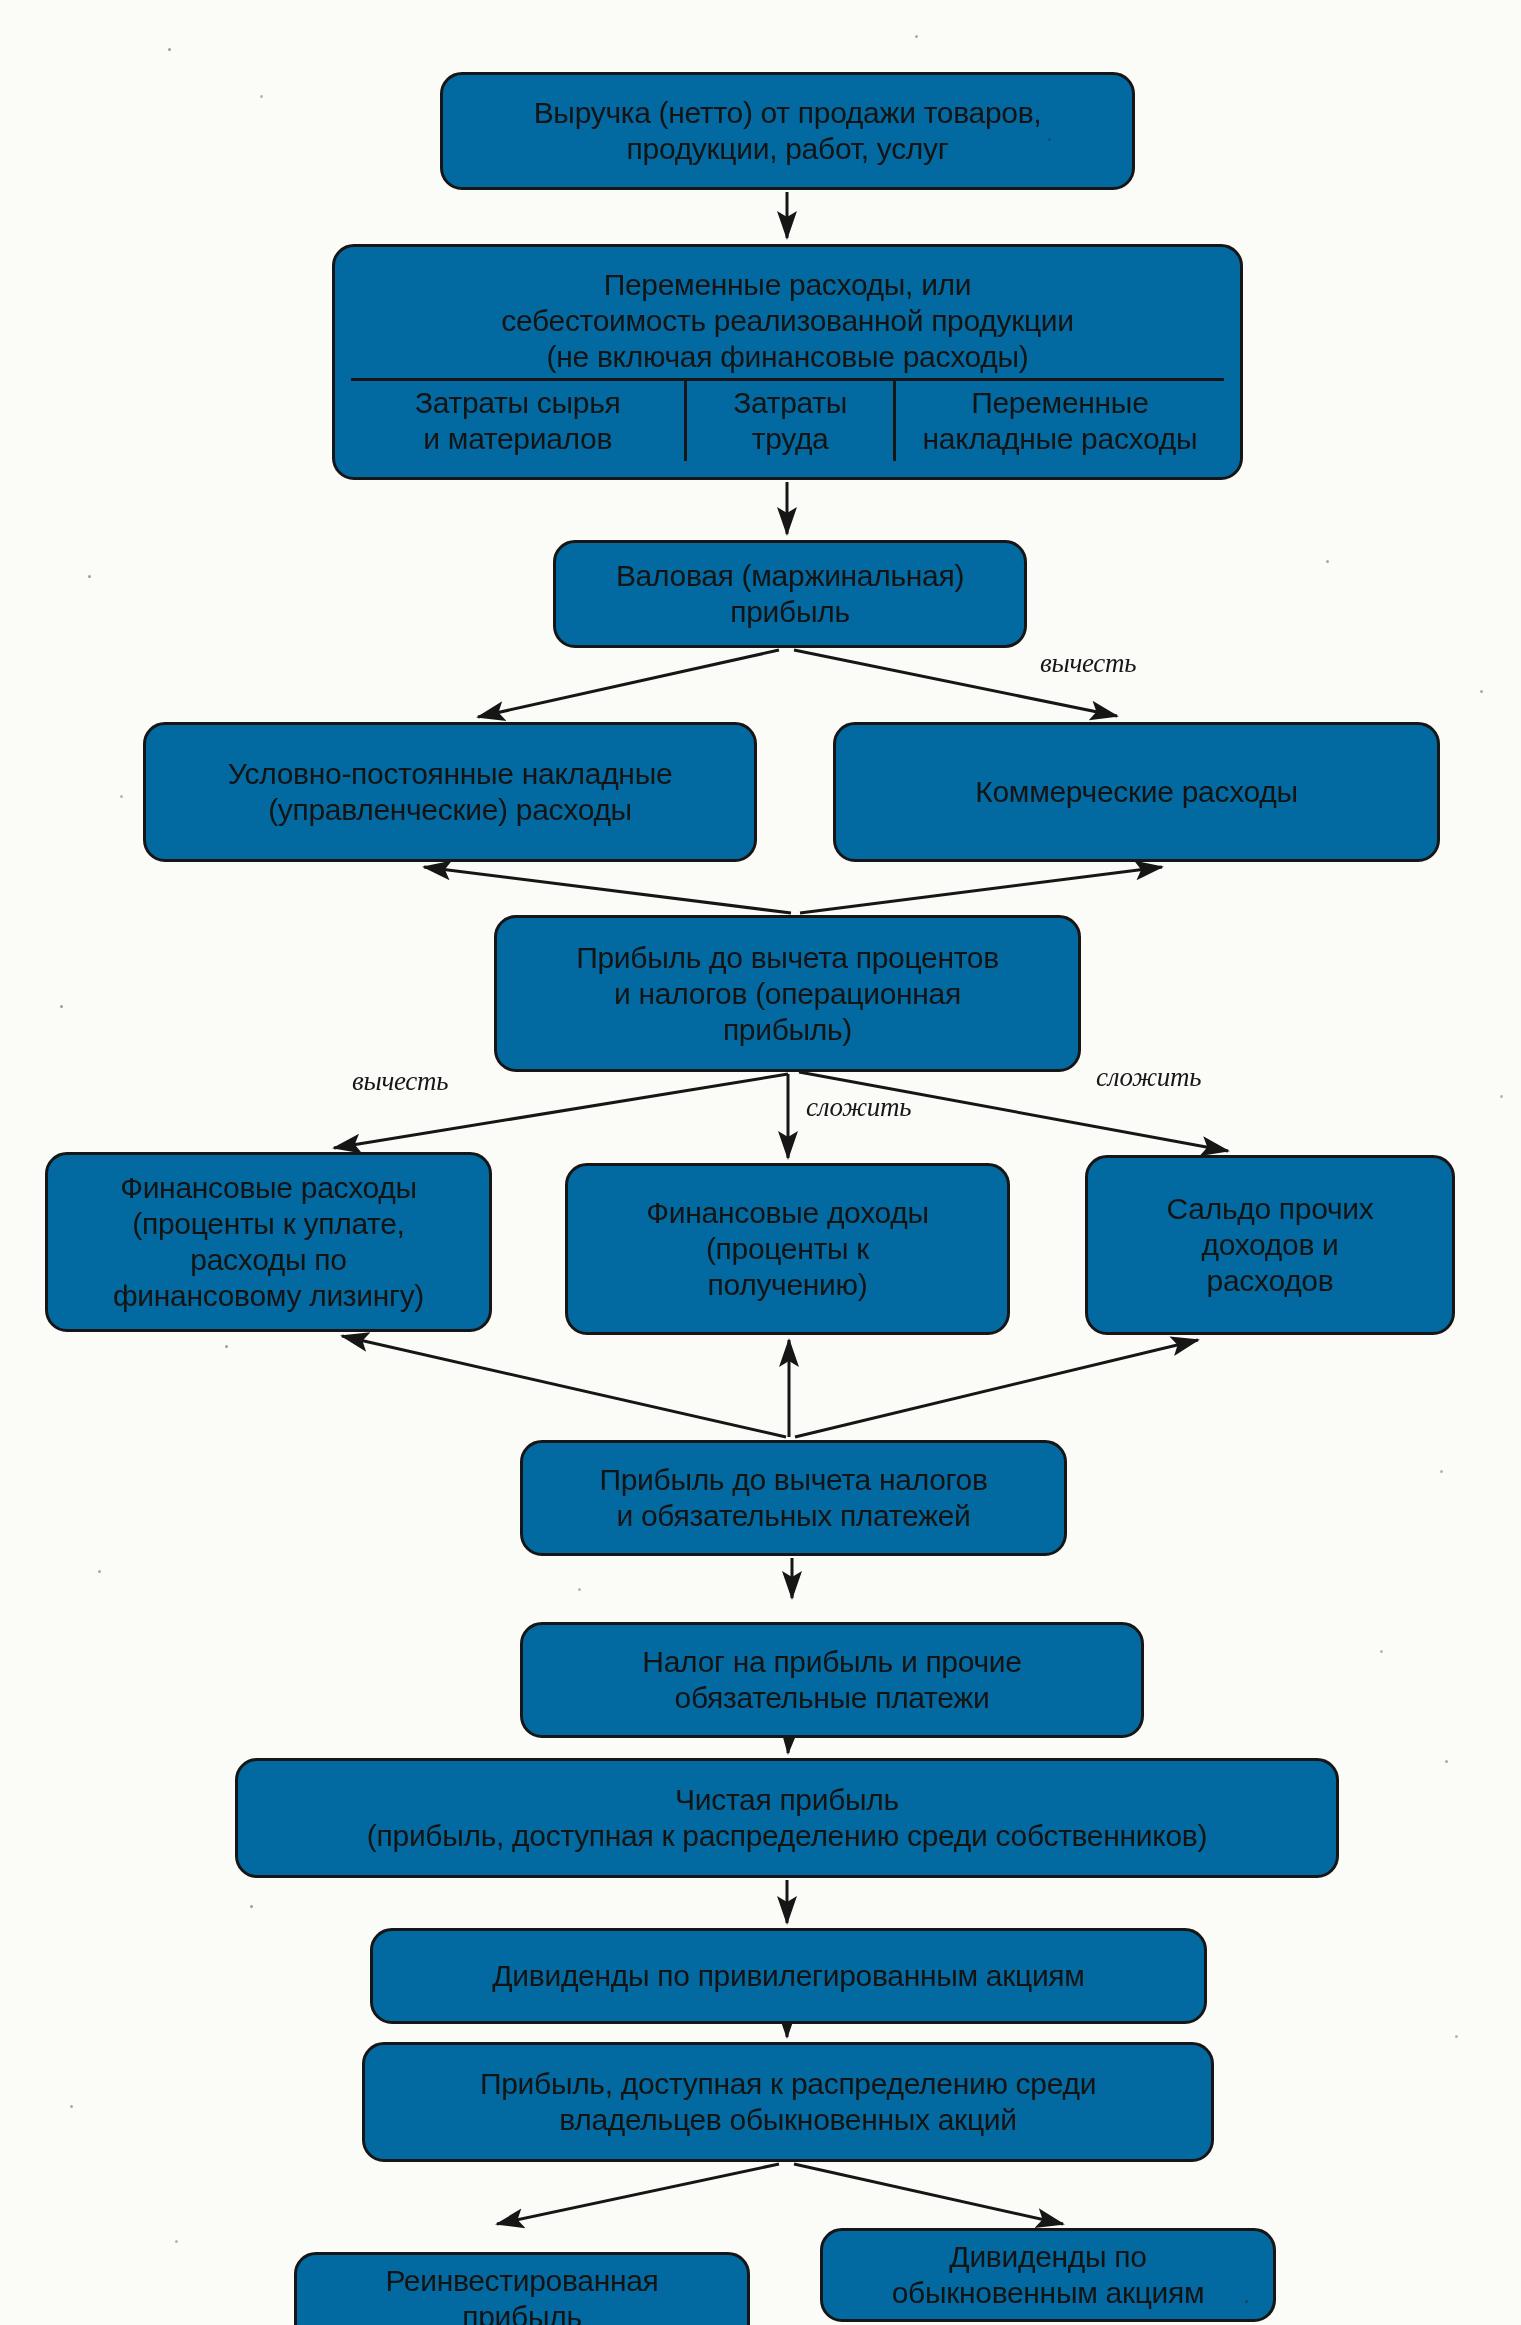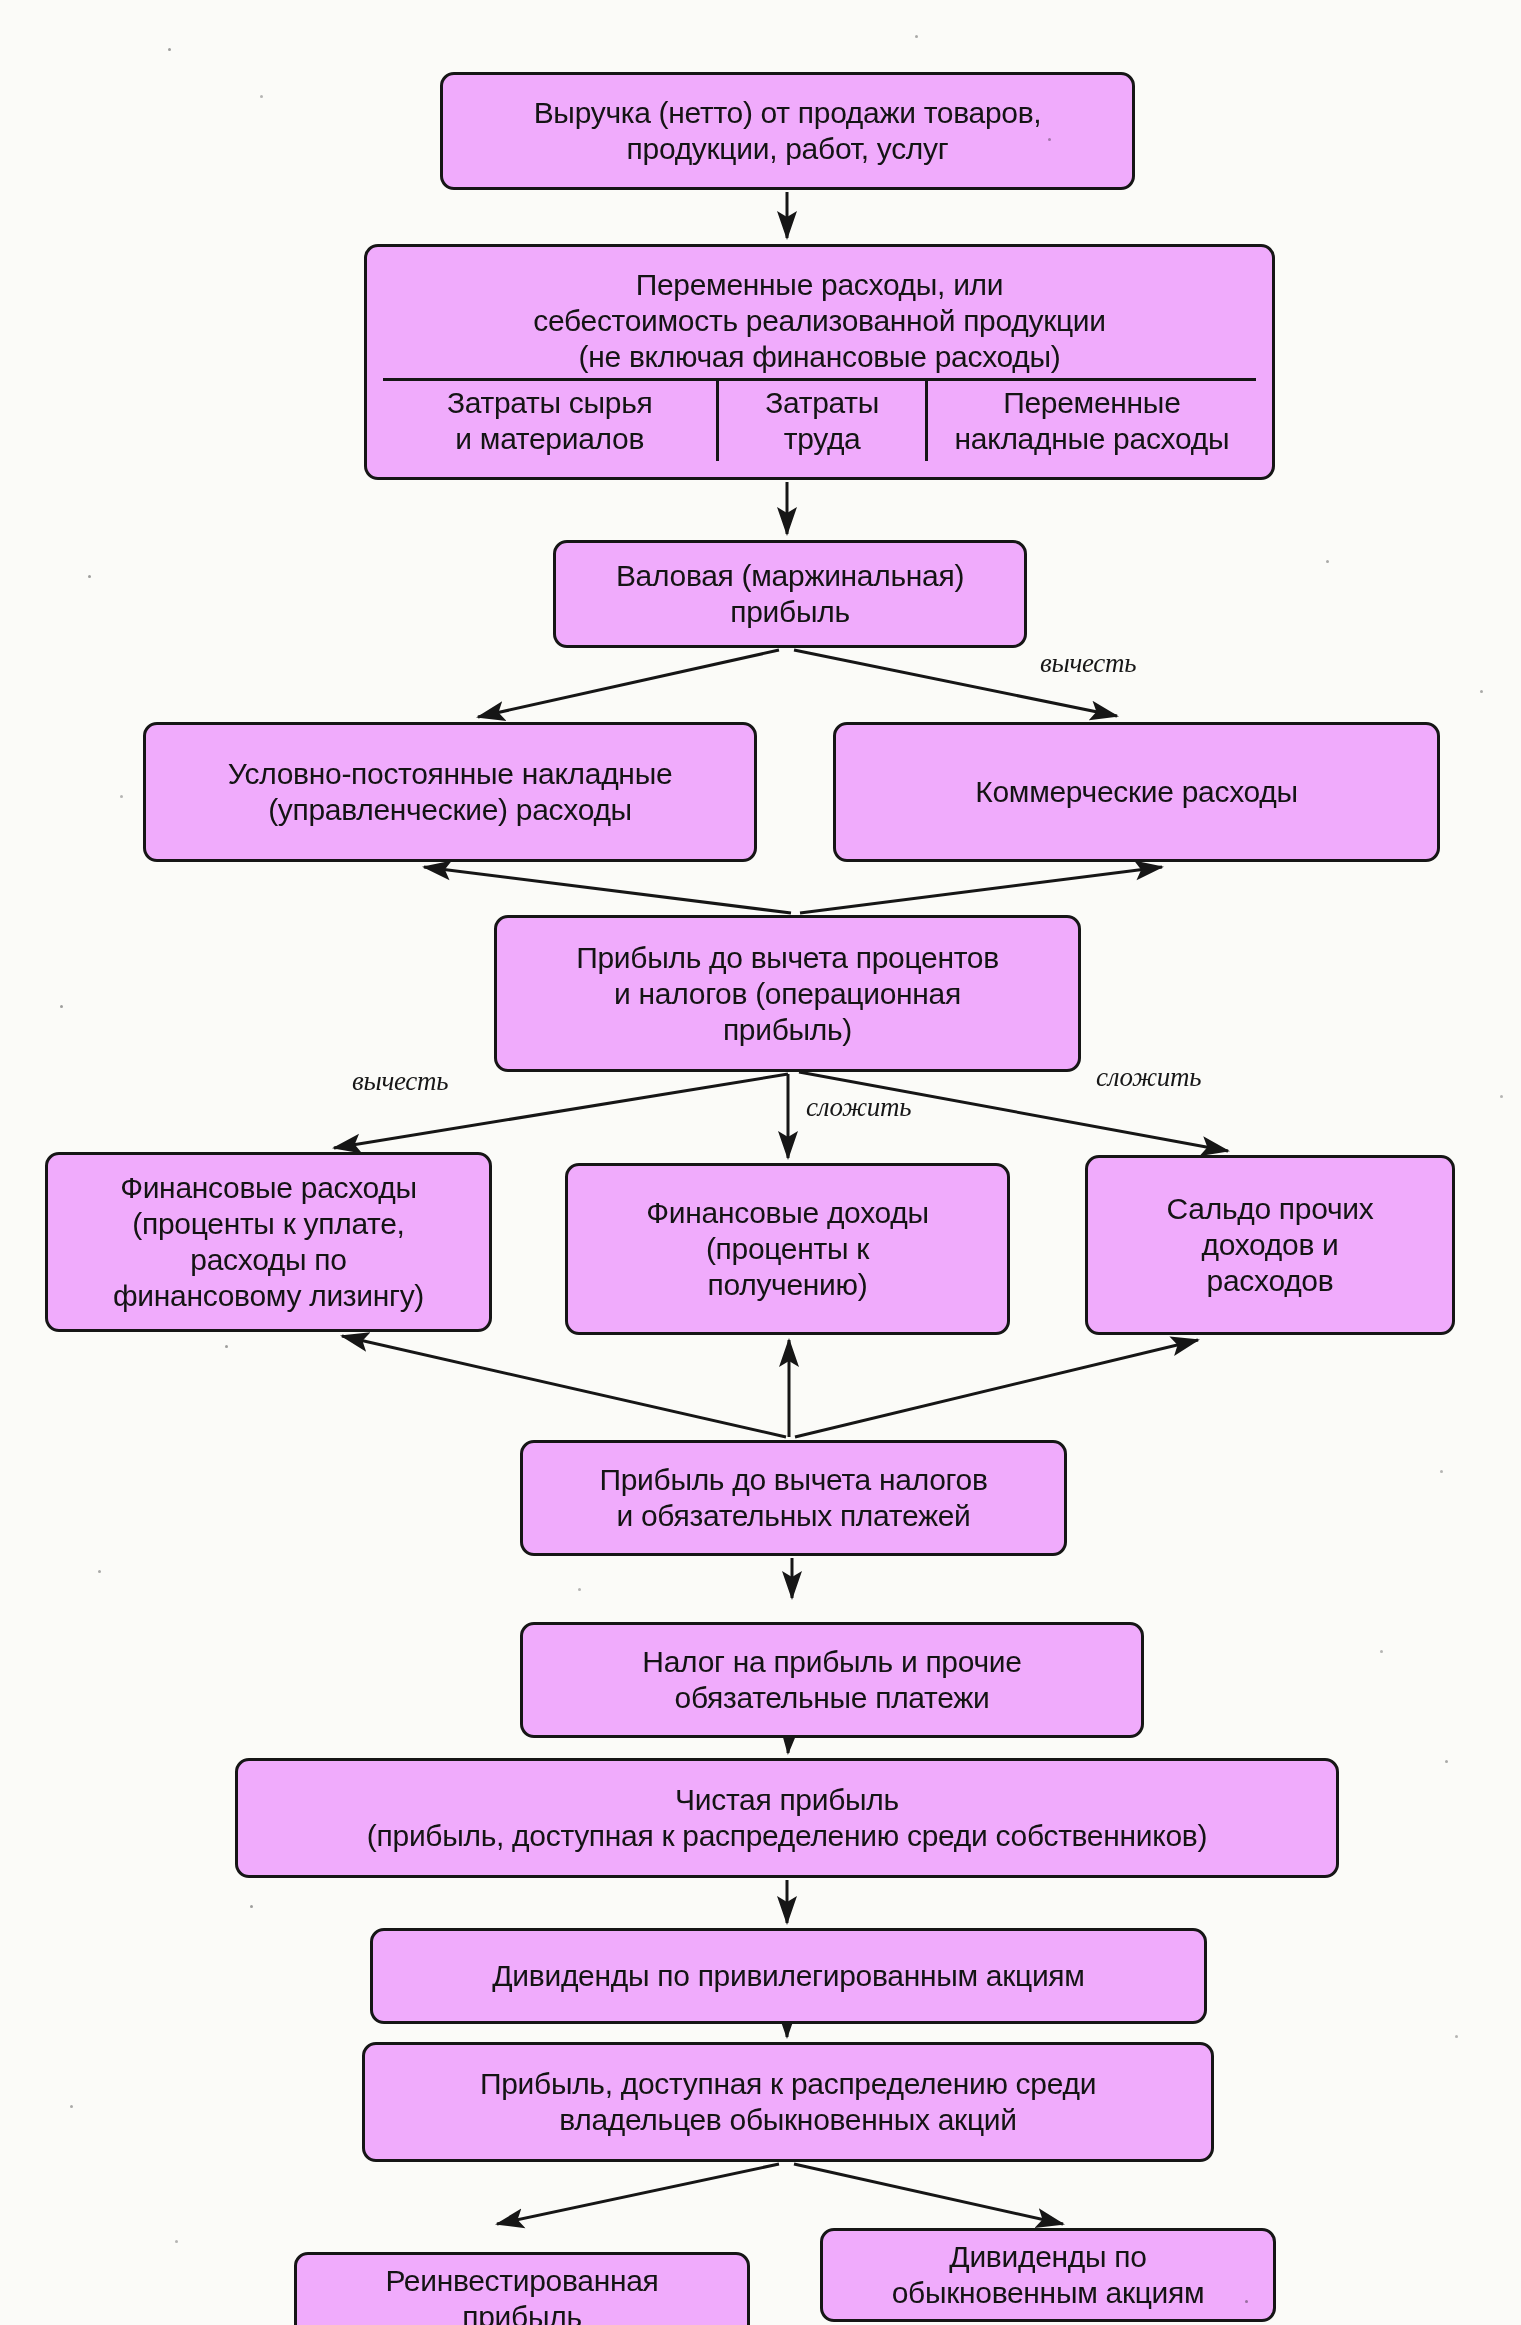--- a/index.html
+++ b/index.html
@@ -5,29 +5,29 @@
   html,body{margin:0;padding:0;}
   body{
     width:1521px;height:2325px;position:relative;
     background:#fbfbf8;color:#141414;
     font-family:"Liberation Sans", sans-serif;
     overflow:hidden;
   }
   .arrows{position:absolute;left:0;top:0;width:1521px;height:2325px;pointer-events:none;}
   .node{
     position:absolute;box-sizing:border-box;
-    background:#f0abfc;border:3.5px solid #161616;border-radius:14px;
+    background:#0369a1;border:3.5px solid #161616;border-radius:22px;
     display:flex;align-items:center;justify-content:center;
     text-align:center;white-space:pre-line;
     font-size:30px;line-height:1.2;letter-spacing:-0.3px;
     padding:6px 12px;
   }
   
   #n-revenue{left:440px;top:72px;width:695px;height:118px;}
-  #n-var{left:332px;top:244px;width:911px;height:236px;padding:16px;flex-direction:column;align-items:stretch;justify-content:flex-start;margin-left:32px;}
+  #n-var{left:332px;top:244px;width:911px;height:236px;padding:16px;flex-direction:column;align-items:stretch;justify-content:flex-start;}
   .varhead{
     box-sizing:border-box;height:134px;border-bottom:3.5px solid #161616;
     display:flex;align-items:center;justify-content:center;text-align:center;white-space:pre-line;
   }
   .varrow{display:flex;flex:1;align-items:stretch;}
   .varcell{
     box-sizing:border-box;display:flex;align-items:center;justify-content:center;
     text-align:center;white-space:pre-line;padding:4px 6px;
   }
   .varcell.c1{width:38.2%;}

